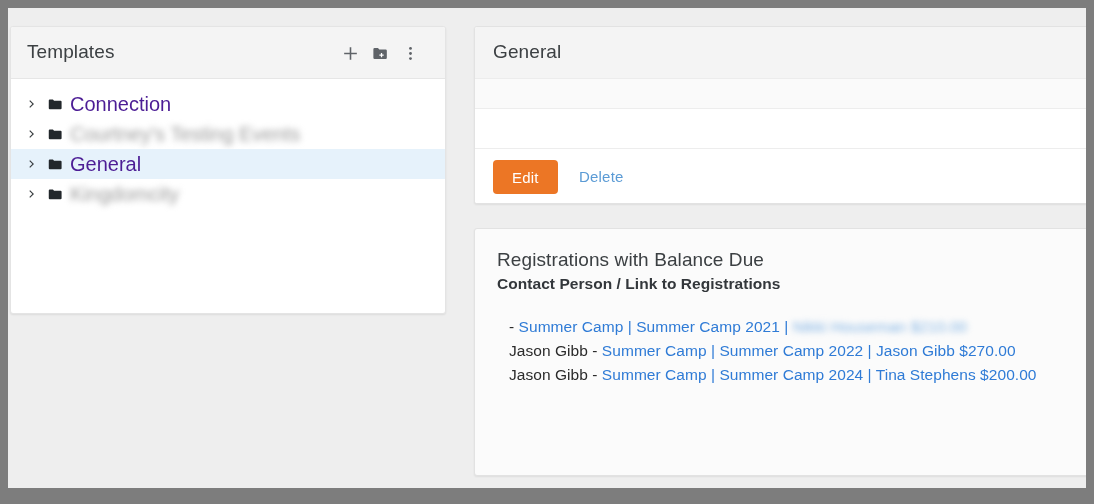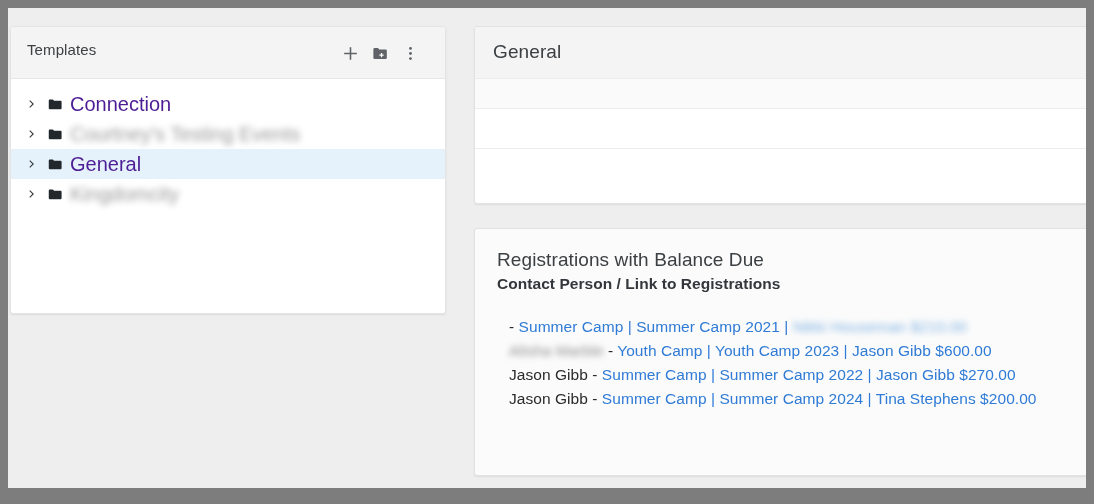--- a/index.html
+++ b/index.html
@@ -34,21 +34,21 @@
   }
   #templates-header {
     position: relative;
     height: 52px;
     background: #f4f4f4;
     border-bottom: 1px solid #e6e6e6;
   }
   #templates-title {
     position: absolute;
     left: 16px; top: 14px;
-    font-size: 15px;
+    font-size: 19px;
     color: #3c4043;
     letter-spacing: 0.1px;
   }
   .hdr-icon-btn {
     position: absolute;
     top: 13px;
     width: 26px; height: 26px;
     display: flex; align-items: center; justify-content: center;
     cursor: pointer;
   }
@@ -303,39 +303,38 @@
   </div>
 
   <div id="right-col">
 
     <div id="general-card" class="panel">
       <div id="general-header">
         <div id="general-title">General</div>
       </div>
       <div class="general-row stripe"></div>
       <div class="general-row plain"></div>
+      <div id="general-footer">
+        <button id="btn-edit">Edit</button>
+        <span id="btn-delete">Delete</span>
+      </div>
     </div>
 
     <div id="registrations-card" class="panel">
       <h2 id="reg-title">Registrations with Balance Due</h2>
       <div id="reg-subtitle">Contact Person / Link to Registrations</div>
 
       <ul id="reg-list">
 
         <li>
           <span class="reg-plain"></span><span class="reg-plain">-</span>
           <span class="reg-link">Summer Camp | Summer Camp 2021 |</span>
           <span class="reg-blur-blue">Nikki Houseman $210.00</span>
         </li>
 
-        <li>
-          <span class="reg-blur-dark">Alisha Marble</span>
-          <span class="reg-plain">-</span>
-          <span class="reg-link">Youth Camp | Youth Camp 2023 | Jason Gibb $600.00</span>
-        </li>
 
 
         <li>
           <span class="reg-plain">Jason Gibb</span>
           <span class="reg-plain">-</span>
           <span class="reg-link">Summer Camp | Summer Camp 2022 | Jason Gibb $270.00</span>
         </li>
 
         <li>
           <span class="reg-plain">Jason Gibb</span>

